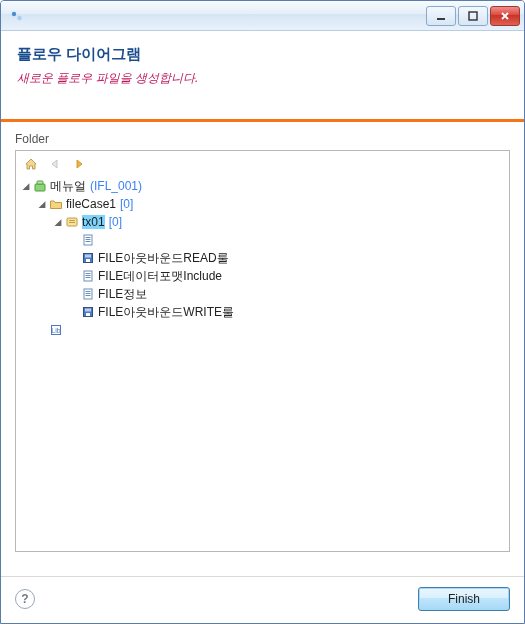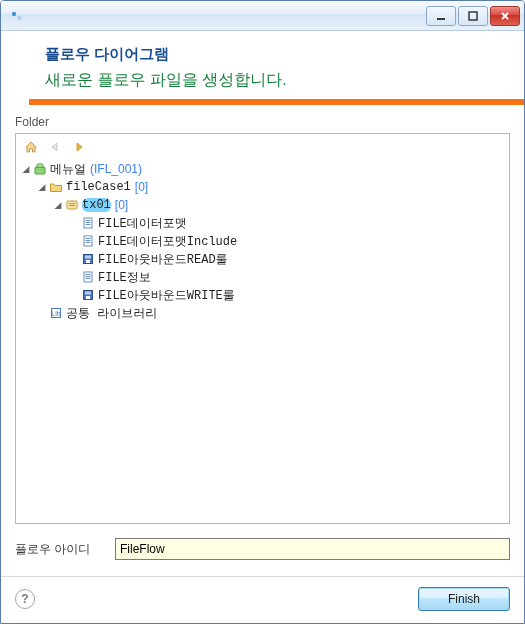--- a/index.html
+++ b/index.html
@@ -7,36 +7,36 @@
 
 .window { width: 525px; height: 624px; border: 1px solid #5a7ca8; background: #fff; display: flex; flex-direction: column; overflow: hidden; border-radius: 4px 4px 0 0; }
 
 .titlebar { height: 30px; background: linear-gradient(#f7fbff, #e4eef9 45%, #d6e5f5 46%, #e8f1fb); display: flex; align-items: center; padding: 0 4px 0 8px; border-bottom: 1px solid #b9cde2; }
 .titlebar-icon { width: 16px; height: 16px; margin-right: 6px; display: flex; align-items: center; justify-content: center; }
 .titlebar-spacer { flex: 1; }
 .win-buttons { display: flex; gap: 2px; align-items: center; }
 .win-btn { width: 30px; height: 20px; border: 1px solid #8aa9c7; background: linear-gradient(#f3f8ff,#d7e6f5); border-radius: 3px; display: flex; align-items: center; justify-content: center; font-size: 10px; color: #3a3a3a; }
 .win-btn.close { background: linear-gradient(#f08d8d,#d94a3f 45%,#c83327 46%,#e16052); border-color: #9d3a30; color: #fff; font-weight: bold; }
 
-.header-area { padding: 14px 16px 8px 16px; border-bottom: 6px solid #f97316; margin-left: 28px; }
+.header-area { padding: 14px 16px 32px 16px; border-bottom: 3px solid #f97316; }
 .header-title { font-size: 15px; font-weight: bold; color: #1a4d8f; margin-bottom: 6px; }
-.header-subtitle { font-size: 16px; color: #15803d; }
+.header-subtitle { font-size: 12px; color: #be185d; font-style: italic; }
 
 .body-area { flex: 1; padding: 10px 14px; display: flex; flex-direction: column; min-height: 0; justify-content: space-between; }
 .folder-label { color: #555; margin-bottom: 4px; }
 .nav-toolbar { display: flex; gap: 6px; padding: 2px 0 4px 2px; }
 .nav-btn { width: 18px; height: 18px; display: flex; align-items: center; justify-content: center; }
 
 .tree-box { flex: 1; border: 1px solid #b7b7b7; background: #fff; overflow: auto; padding: 2px 4px; margin-bottom: 10px; }
 .tree-row { display: flex; align-items: center; height: 18px; white-space: nowrap; }
 .tree-indent { display: inline-block; }
 .expander { width: 12px; text-align: center; color: #666; font-size: 9px; }
 .tree-icon { width: 16px; height: 16px; margin-right: 2px; display: flex; align-items: center; justify-content: center; flex-shrink: 0; }
-.tree-label { color: #222; font-family: Liberation Mono, monospace; }
-.tree-label.selected { background: #7dd3fc; border-radius: 6px; }
+.tree-label { color: #222; }
+.tree-label.selected { background: #7dd3fc; }
 .tree-count { color: #3b82f6; margin-left: 4px; }
 
 .fields-area { margin-top: 4px; }
 .field-row { display: flex; align-items: center; margin-bottom: 6px; }
 .field-label { width: 100px; flex-shrink: 0; color: #333; }
 .field-input { flex: 1; height: 22px; border: 1px solid #7a7a7a; background: #ffffe1; padding: 2px 4px; font-family: inherit; font-size: 12px; }
 
 .bottom-area { border-top: 1px solid #d9d9d9; padding: 10px 14px 12px 14px; display: flex; align-items: center; }
 .help-icon { width: 20px; height: 20px; border: 1.5px solid #9aa6b3; border-radius: 50%; display: flex; align-items: center; justify-content: center; color: #6f7c8a; font-size: 12px; font-weight: bold; }
 .bottom-spacer { flex: 1; }
@@ -145,49 +145,48 @@
       <div class="tree-row">
         <span class="tree-indent" style="width:60px"></span>
         <span class="tree-icon">
           <svg width="14" height="14" viewBox="0 0 14 14">
               <rect x="3" y="2" width="8" height="10" fill="#fff" stroke="#6b8fba"></rect>
               <rect x="4.5" y="4" width="5" height="1" fill="#6b8fba"></rect>
               <rect x="4.5" y="6" width="5" height="1" fill="#6b8fba"></rect>
               <rect x="4.5" y="8" width="5" height="1" fill="#6b8fba"></rect>
             </svg>
         </span>
-        <span class="tree-label">FILE데이터포맷</span>
+      </div>
+      <div class="tree-row">
+        <span class="tree-indent" style="width:60px"></span>
+        <span class="tree-icon">
+          <svg width="14" height="14" viewBox="0 0 14 14">
+              <rect x="2.5" y="2.5" width="9" height="9" fill="#4d79c3" stroke="#2e4f8a"></rect>
+              <rect x="4" y="3.5" width="6" height="3" fill="#b7cdef"></rect>
+              <rect x="5" y="8" width="4" height="3" fill="#fff"></rect>
+            </svg>
+        </span>
+        <span class="tree-label">FILE아웃바운드READ룰</span>
       </div>
       <div class="tree-row">
         <span class="tree-indent" style="width:60px"></span>
         <span class="tree-icon">
           <svg width="14" height="14" viewBox="0 0 14 14">
               <rect x="3" y="2" width="8" height="10" fill="#fff" stroke="#6b8fba"></rect>
               <rect x="4.5" y="4" width="5" height="1" fill="#6b8fba"></rect>
               <rect x="4.5" y="6" width="5" height="1" fill="#6b8fba"></rect>
               <rect x="4.5" y="8" width="5" height="1" fill="#6b8fba"></rect>
             </svg>
         </span>
         <span class="tree-label">FILE데이터포맷Include</span>
       </div>
       <div class="tree-row">
         <span class="tree-indent" style="width:60px"></span>
         <span class="tree-icon">
           <svg width="14" height="14" viewBox="0 0 14 14">
-              <rect x="2.5" y="2.5" width="9" height="9" fill="#4d79c3" stroke="#2e4f8a"></rect>
-              <rect x="4" y="3.5" width="6" height="3" fill="#b7cdef"></rect>
-              <rect x="5" y="8" width="4" height="3" fill="#fff"></rect>
-            </svg>
-        </span>
-        <span class="tree-label">FILE아웃바운드READ룰</span>
-      </div>
-      <div class="tree-row">
-        <span class="tree-indent" style="width:60px"></span>
-        <span class="tree-icon">
-          <svg width="14" height="14" viewBox="0 0 14 14">
               <rect x="3" y="2" width="8" height="10" fill="#fff" stroke="#6b8fba"></rect>
               <rect x="4.5" y="4" width="5" height="1" fill="#6b8fba"></rect>
               <rect x="4.5" y="6" width="5" height="1" fill="#6b8fba"></rect>
               <rect x="4.5" y="8" width="5" height="1" fill="#6b8fba"></rect>
             </svg>
         </span>
         <span class="tree-label">FILE정보</span>
       </div>
       <div class="tree-row">
         <span class="tree-indent" style="width:60px"></span>
@@ -202,29 +201,24 @@
       </div>
 
       <div class="tree-row">
         <span class="tree-indent" style="width:28px"></span>
         <span class="tree-icon">
           <svg width="14" height="14" viewBox="0 0 14 14">
               <rect x="2.5" y="2.5" width="9" height="9" fill="#fff" stroke="#4d79c3"></rect>
               <text x="7" y="10" font-size="7" text-anchor="middle" fill="#4d79c3" font-family="sans-serif">Lib</text>
             </svg>
         </span>
-        <span class="tree-label">공통 라이브러리</span>
       </div>
     </div>
 
     <div class="fields-area">
-      <div class="field-row">
-        <div class="field-label">플로우 아이디</div>
-        <input class="field-input" type="text" value="FileFlow" style="">
-      </div>
     </div>
   </div>
 
   <div class="bottom-area">
     <div class="help-icon">?</div>
     <div class="bottom-spacer"></div>
     <button class="dlg-btn primary">Finish</button>
   </div>
 
 </div>

